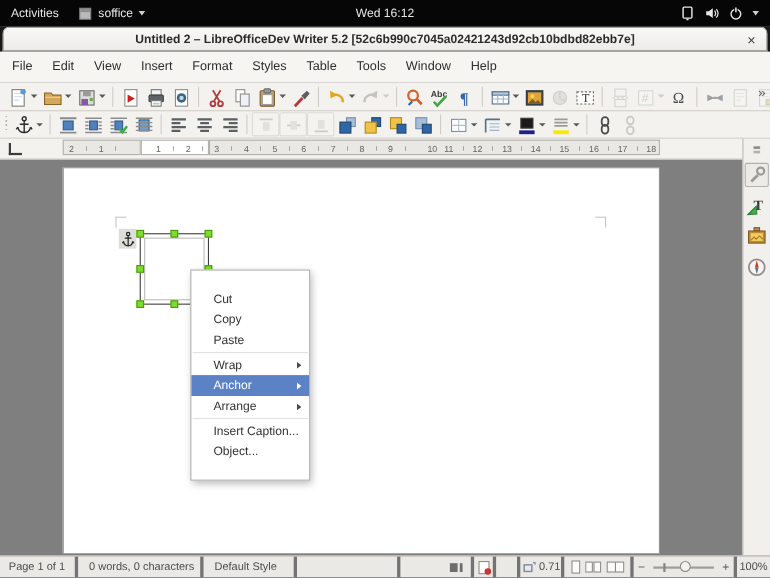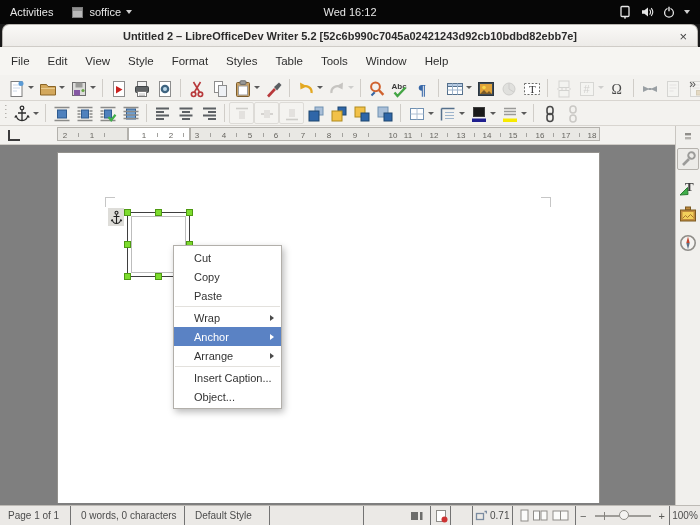--- a/index.html
+++ b/index.html
@@ -62,21 +62,21 @@
   .cornermark{position:absolute;width:9px;height:9px;}
   .cm-l{border-left:1px solid #c6c6c6;border-top:1px solid #c6c6c6;}
   .cm-r{border-right:1px solid #c6c6c6;border-top:1px solid #c6c6c6;}
   .shape-outer{position:absolute;left:127px;top:67px;width:63px;height:65px;border:1px solid #3f3f3f;box-sizing:border-box;background:#fff;}
   .shape-inner{position:absolute;left:3px;top:3px;right:3px;bottom:3px;border:1px solid #bdbdbd;}
   .handle{position:absolute;width:7px;height:7px;background:#7ddc2e;border:1px solid #4e9a12;box-sizing:border-box;z-index:4;}
   .anchorbadge{position:absolute;left:108px;top:63px;width:16px;height:18px;background:#deddd9;
     display:flex;align-items:center;justify-content:center;z-index:3;}
   
   .cmenu{position:absolute;left:173px;top:100px;width:109px;background:#fff;border:1px solid #b2afaa;
-    box-shadow:2px 3px 7px rgba(0,0,0,.28);padding:2px 0;box-sizing:border-box;z-index:10;}
+    box-shadow:2px 3px 7px rgba(0,0,0,.28);padding:16px 0;box-sizing:border-box;z-index:10;}
   .mi{height:19px;display:flex;align-items:center;padding:0 7px 0 20px;font-size:11px;color:#333;}
   .mi .lbl{flex:1;white-space:nowrap;}
   .mi.hl{background:#5a82c4;color:#fff;}
   .subarrow{width:0;height:0;border-top:3.5px solid transparent;border-bottom:3.5px solid transparent;
     border-left:4.5px solid #4a4a4a;margin-left:6px;}
   .mi.hl .subarrow{border-left-color:#fff;}
   .msep{height:1px;background:#e3e1dd;margin:1px 1px;}
   .smenu{position:absolute;left:282px;top:159px;width:99px;background:#fff;border:1px solid #b2afaa;
     box-shadow:2px 3px 7px rgba(0,0,0,.28);padding:2px 0;box-sizing:border-box;z-index:11;}
   .smi{height:19.5px;display:flex;align-items:center;padding:0 6px 0 8px;font-size:11px;color:#333;}
@@ -84,21 +84,21 @@
     margin-right:7px;position:relative;flex:none;}
   .radio.sel::after{content:"";position:absolute;left:2px;top:2px;width:4px;height:4px;border-radius:50%;background:#2d2d2d;}
   
   .sidebar{position:absolute;top:126px;right:0;width:25px;bottom:20px;background:#f1f0ed;
     border-left:1px solid #c9c6c1;box-sizing:border-box;display:flex;flex-direction:column;align-items:center;z-index:2;}
   .sbi{width:22px;height:22px;display:flex;align-items:center;justify-content:center;margin-top:6px;}
   .sbi.btn{border:1px solid #b5b2ad;background:#ecebe8;border-radius:2px;box-sizing:border-box;}
   
   .statusbar{position:absolute;left:0;right:0;bottom:0;height:20px;background:#ebe9e6;border-top:1px solid #bdbab5;
     box-sizing:border-box;display:flex;align-items:center;font-size:10px;color:#4c4c4c;z-index:30;}
-  .sbsec{height:100%;display:flex;align-items:center;border-right:1px solid #737373;box-sizing:border-box;flex:none;}
+  .sbsec{height:100%;display:flex;align-items:center;border-right:3px solid #737373;box-sizing:border-box;flex:none;}
   .zs-track{position:relative;width:56px;height:2px;background:#9e9c98;margin:0 4px;}
   .zs-notch{position:absolute;left:9px;top:-3px;width:1.5px;height:8px;background:#85837e;}
   .zs-thumb{position:absolute;left:24px;top:-4.5px;width:10px;height:10px;border-radius:50%;
     background:#f4f3f1;border:1px solid #8f8d88;box-sizing:border-box;}
   .zsign{font-size:11px;color:#5a5a58;padding:0 4px;}
 </style>
 </head>
 <body>
 
 <div id="screen">
@@ -137,21 +137,21 @@
   <div class="deskstrip"></div>
   <div class="titlebar">
     <span>Untitled 2 – LibreOfficeDev Writer 5.2 [52c6b990c7045a02421243d92cb10bdbd82ebb7e]</span>
     <span class="close-x">×</span>
   </div>
 
   <div class="menubar">
     <span>File</span>
     <span>Edit</span>
     <span>View</span>
-    <span>Style</span>
+    <span>Insert</span>
     <span>Format</span>
     <span>Styles</span>
     <span>Table</span>
     <span>Tools</span>
     <span>Window</span>
     <span>Help</span>
   </div>
 
   <div class="tbar tbar1">
     <div class="grip"></div>

